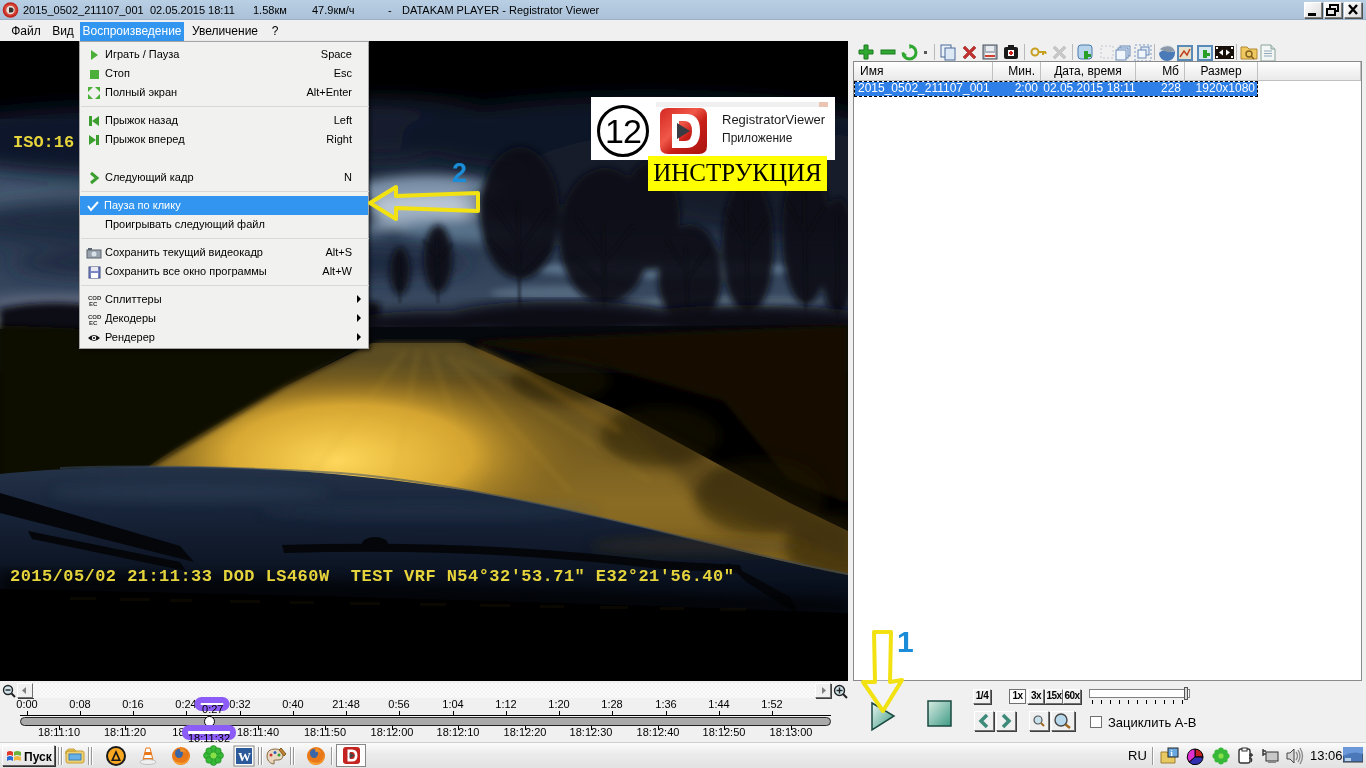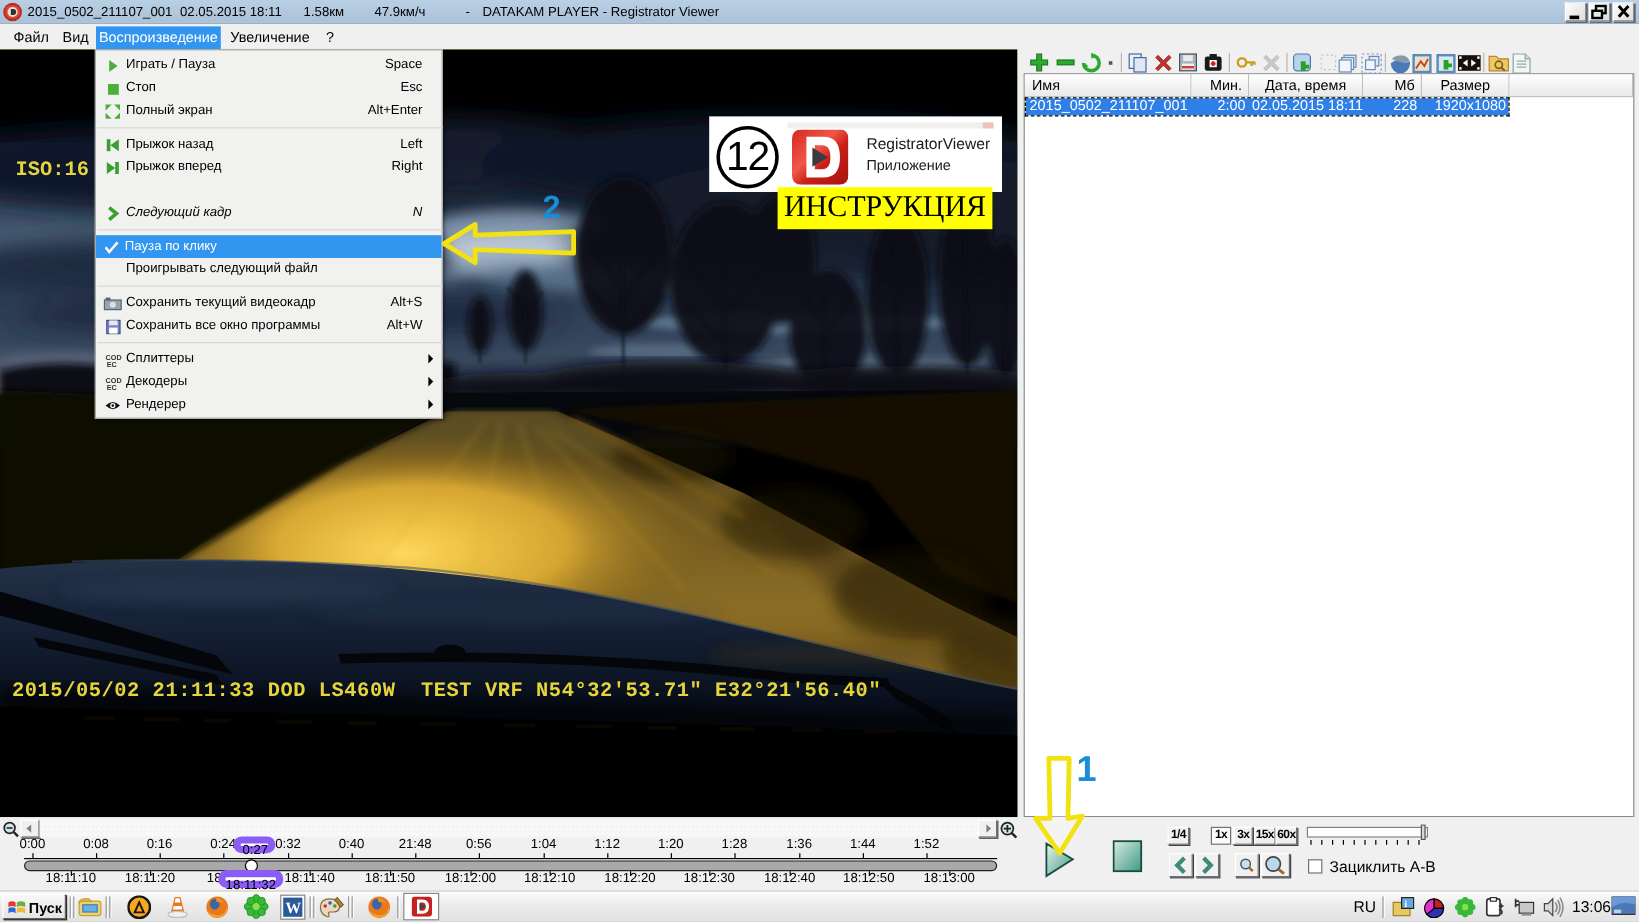--- a/index.html
+++ b/index.html
@@ -314,21 +314,21 @@
   <div class="ditem" style="top:88px;">
       <svg class="ico" width="16" height="16">
         <g fill="#3d9e30">
           <rect x="10" y="3" width="3" height="10"></rect>
           <path d="M3,3 L3,13 L10,8 Z"></path>
         </g>
       </svg>
       <span class="txt">Прыжок вперед</span>
       <span class="sc">Right</span>
     </div>
-  <div class="ditem" style="top:126px;font-style:italic;">
+  <div class="ditem" style="top:126px;">
       <svg class="ico" width="16" height="16">
         <path d="M5,3 L11,8 L5,13" stroke="#3d9e30" stroke-width="3" fill="none"></path>
       </svg>
       <span class="txt">Следующий кадр</span>
       <span class="sc">N</span>
     </div>
   <div class="dsep" style="top:149px;"></div>
   <div class="ditem hl" style="top:154px;">
       <svg class="ico" width="16" height="16">
         <path d="M3,8 L6,12 L13,4" stroke="#fff" stroke-width="2" fill="none"></path>

